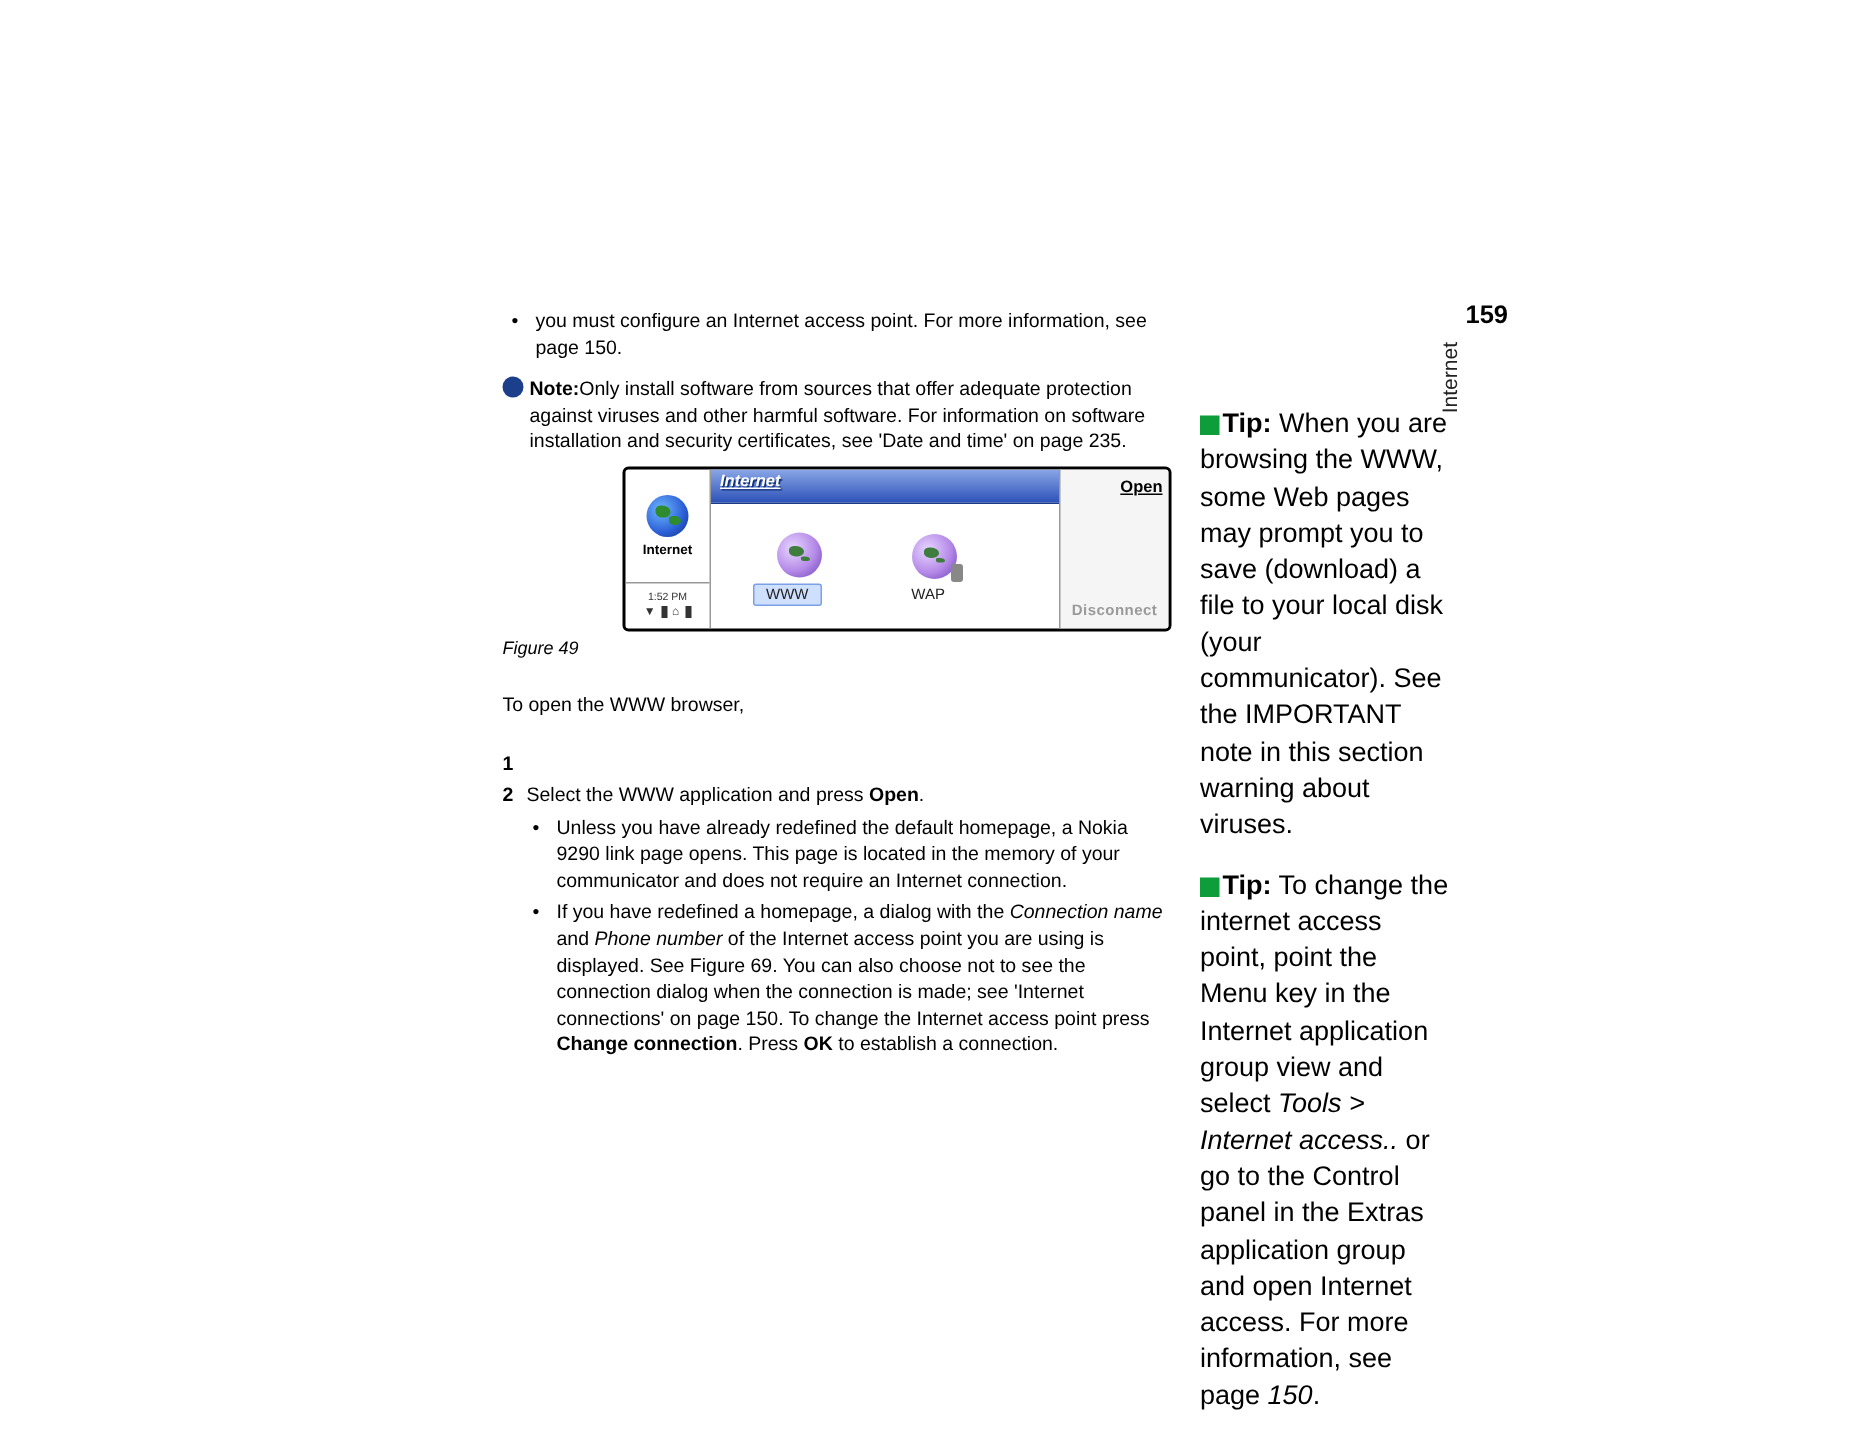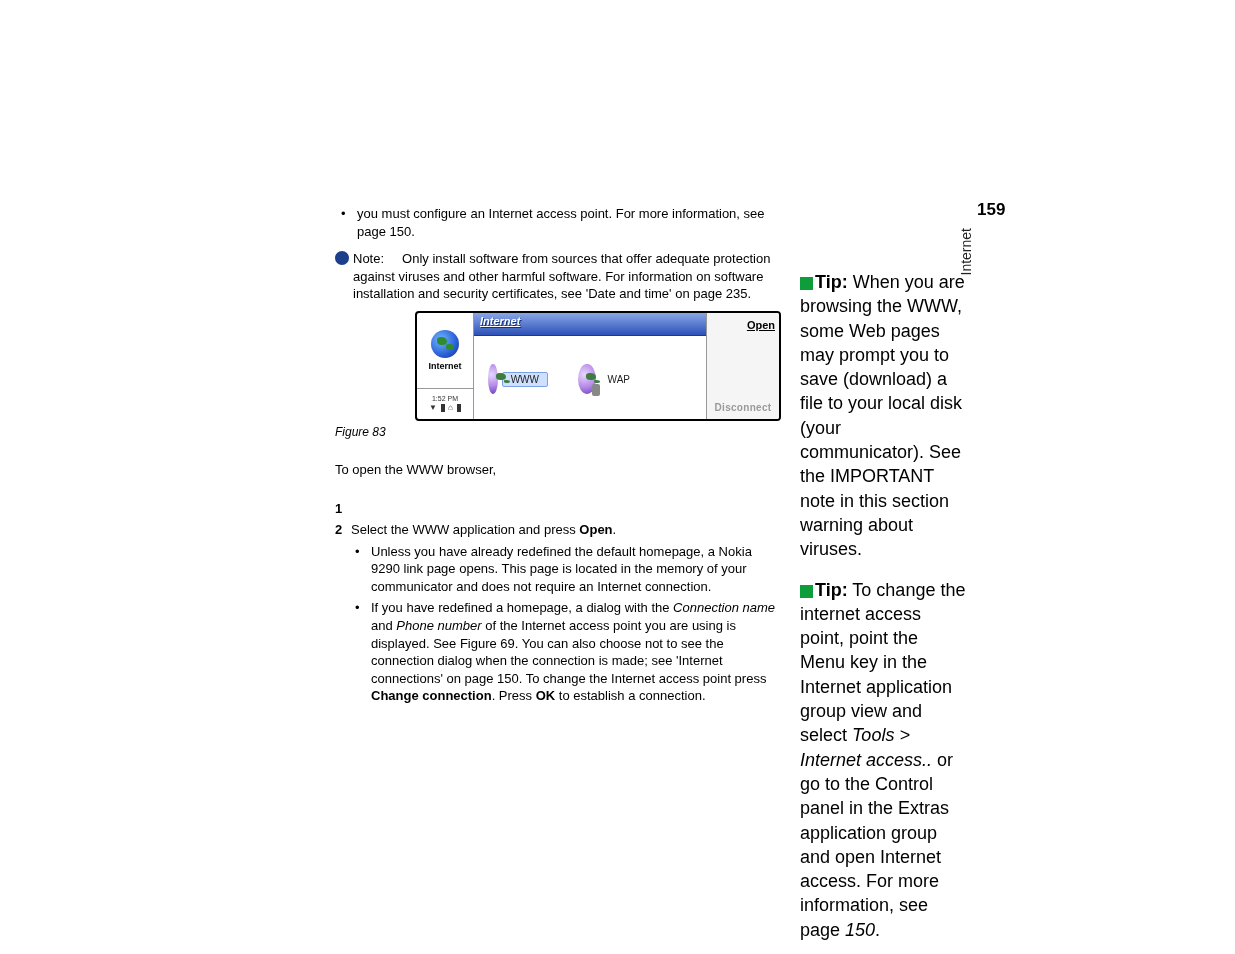--- a/index.html
+++ b/index.html
@@ -54,22 +54,22 @@
   }
   .note-icon {
     width: 14px;
     height: 14px;
     border-radius: 50%;
     background: #1b3f8b;
     flex: 0 0 14px;
     margin: 1px 4px 0 0;
   }
   .note-label {
-    font-weight: normal;
-    margin-right: 18px;
+    font-weight: bold;
+    margin-right: 0;
   }
   .figure-box {
     margin: 6px 0 4px 80px;
   }
   .device {
     width: 362px;
     height: 106px;
     border: 2px solid #000;
     border-radius: 4px;
     background: #fff;
@@ -156,22 +156,22 @@
   }
   .dev-icons {
     flex: 1;
     display: flex;
     align-items: center;
     gap: 30px;
     padding: 4px 14px 0 14px;
   }
   .app-col {
     display: flex;
-    flex-direction: row;
-    align-items: center;
+    flex-direction: column;
+    align-items: flex-end;
     gap: 4px;
     width: 60px;
   }
   .app-icon {
     width: 30px;
     height: 30px;
     border-radius: 50%;
     background: radial-gradient(circle at 35% 35%, #e8d6ff 0%, #b58ae8 55%, #6a3fb8 100%);
     position: relative;
   }
@@ -330,21 +330,21 @@
             </div>
           </div>
         </div>
         <div class="dev-right">
           <div class="btn-open">Open</div>
           <div class="btn-disc">Disconnect</div>
         </div>
       </div>
     </div>
 
-    <div class="figure-caption">Figure 83</div>
+    <div class="figure-caption">Figure 49</div>
 
     <div class="intro-line">To open the WWW browser,</div>
 
     <div class="step-row">
       <span class="step-num">1</span>
     </div>
 
     <div class="step-row">
       <span class="step-num">2</span>
       <span>

